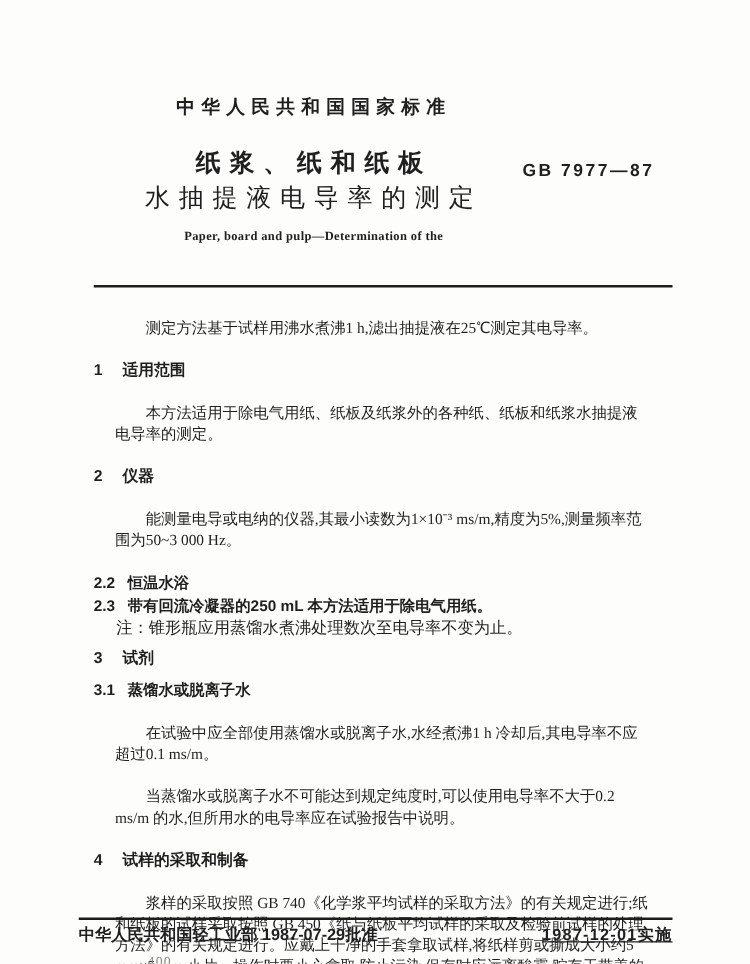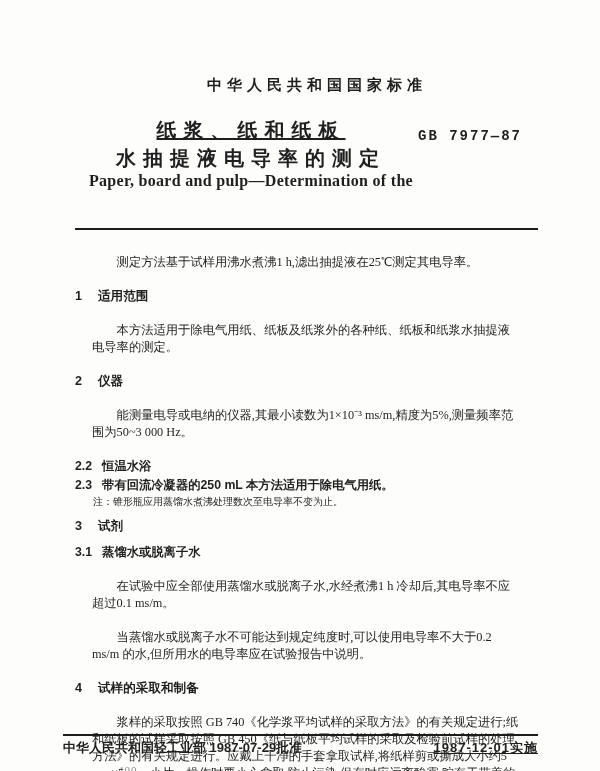--- a/index.html
+++ b/index.html
@@ -7,36 +7,36 @@
     position:relative;
     width:600px;height:771px;
     background:#fdfdfb;
     color:#1f1f1f;
     font-family:"Liberation Serif", serif;
     overflow:hidden;
   }
   
   .header-area{position:absolute;left:75px;top:0;width:463px;height:236px;}
   .head-center{position:absolute;left:0;width:352px;text-align:center;}
-  .std-name{top:76px;font-family:Liberation Serif, serif;font-weight:700;font-size:15px;letter-spacing:5px;text-align:right;}
-  .title-zh1{top:117px;font-family:"Liberation Sans",sans-serif;font-weight:700;font-size:20px;letter-spacing:7px;text-decoration:underline;}
-  .title-zh2{top:145px;font-family:"Liberation Sans",sans-serif;font-weight:700;font-size:20px;letter-spacing:7px;}
-  .title-en1{top:172px;font-weight:700;font-size:16px;letter-spacing:.3px;}
+  .std-name{top:76px;font-family:Liberation Serif, serif;font-weight:700;font-size:15px;letter-spacing:5px;}
+  .title-zh1{top:117px;font-family:"Liberation Sans",sans-serif;font-weight:700;font-size:20px;letter-spacing:7px;}
+  .title-zh2{top:145px;font-family:"Liberation Sans",sans-serif;font-weight:400;font-size:20px;letter-spacing:7px;}
+  .title-en1{top:184px;font-weight:700;font-size:10px;letter-spacing:.3px;}
   .title-en2{top:192px;font-weight:700;font-size:12.5px;letter-spacing:.3px;}
-  .gb-number{position:absolute;left:343px;top:128px;font-family:Liberation Mono, monospace;font-weight:700;font-size:14px;letter-spacing:2px;white-space:nowrap;}
+  .gb-number{position:absolute;left:343px;top:128px;font-family:Liberation Sans, sans-serif;font-weight:700;font-size:14px;letter-spacing:2px;white-space:nowrap;}
   .top-rule{position:absolute;left:0;top:228px;width:463px;height:2px;background:#1c1c1c;}
   
   .body-area{position:absolute;left:75px;top:237px;width:463px;font-size:12.3px;line-height:17px;}
   .body-area p{margin:17px;text-indent:2em;}
   .sec-h{margin:9px 0;font-family:"Liberation Sans",sans-serif;font-weight:700;font-size:12.6px;}
   .sub-h{margin:2px 0 1px;font-family:"Liberation Sans",sans-serif;font-weight:700;font-size:12.3px;}
   .h-num{display:inline-block;min-width:10px;}
   .h-gap{display:inline-block;width:13px;}
   .h-gap-s{display:inline-block;width:10px;}
-  .note-line{margin:1px 0 0 18px;font-size:10px;line-height:14px;text-indent:0;}
+  .note-line{margin:1px 0 0 18px;font-size:13px;line-height:14px;text-indent:0;}
   
   .footer-rule{position:absolute;left:63px;top:734px;width:475px;height:2px;background:#1c1c1c;}
   .footer-row{position:absolute;left:63px;top:739px;width:475px;display:flex;justify-content:space-between;align-items:baseline;
     font-family:"Liberation Sans",sans-serif;font-weight:700;font-size:13px;}
   .footer-right{letter-spacing:1px;text-decoration:underline;}
   .page-number{position:absolute;left:118px;top:764px;font-size:11px;color:#8a8a86;letter-spacing:1px;}
 </style>
 </head>
 <body>
 

